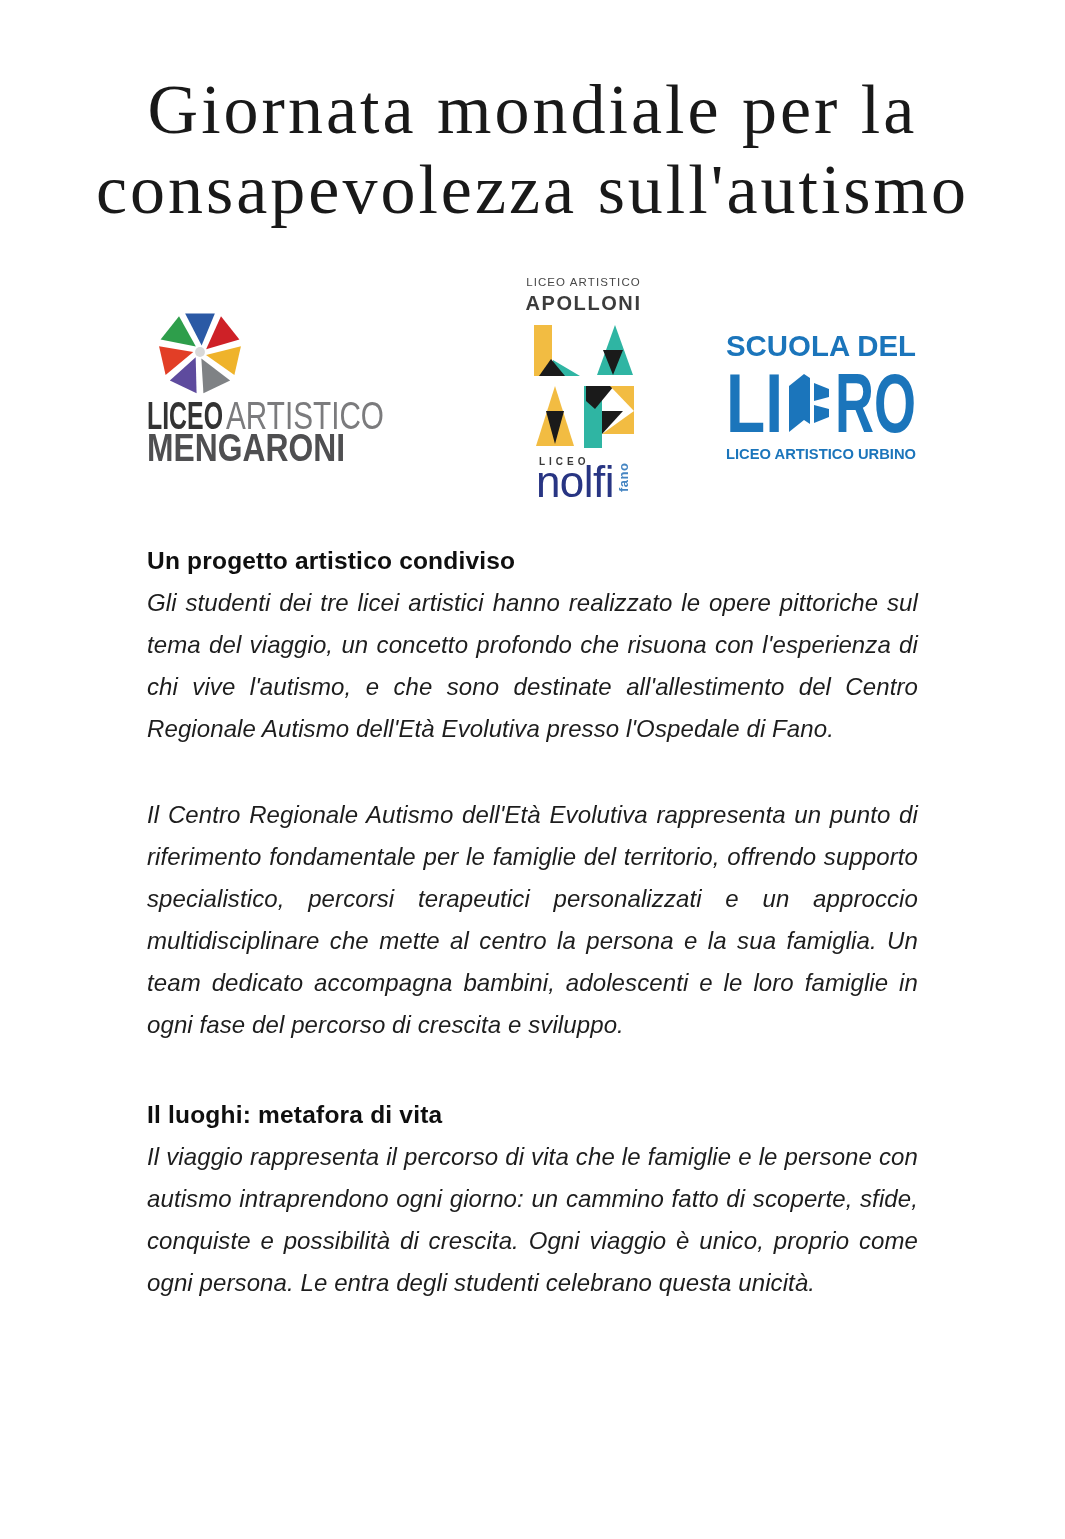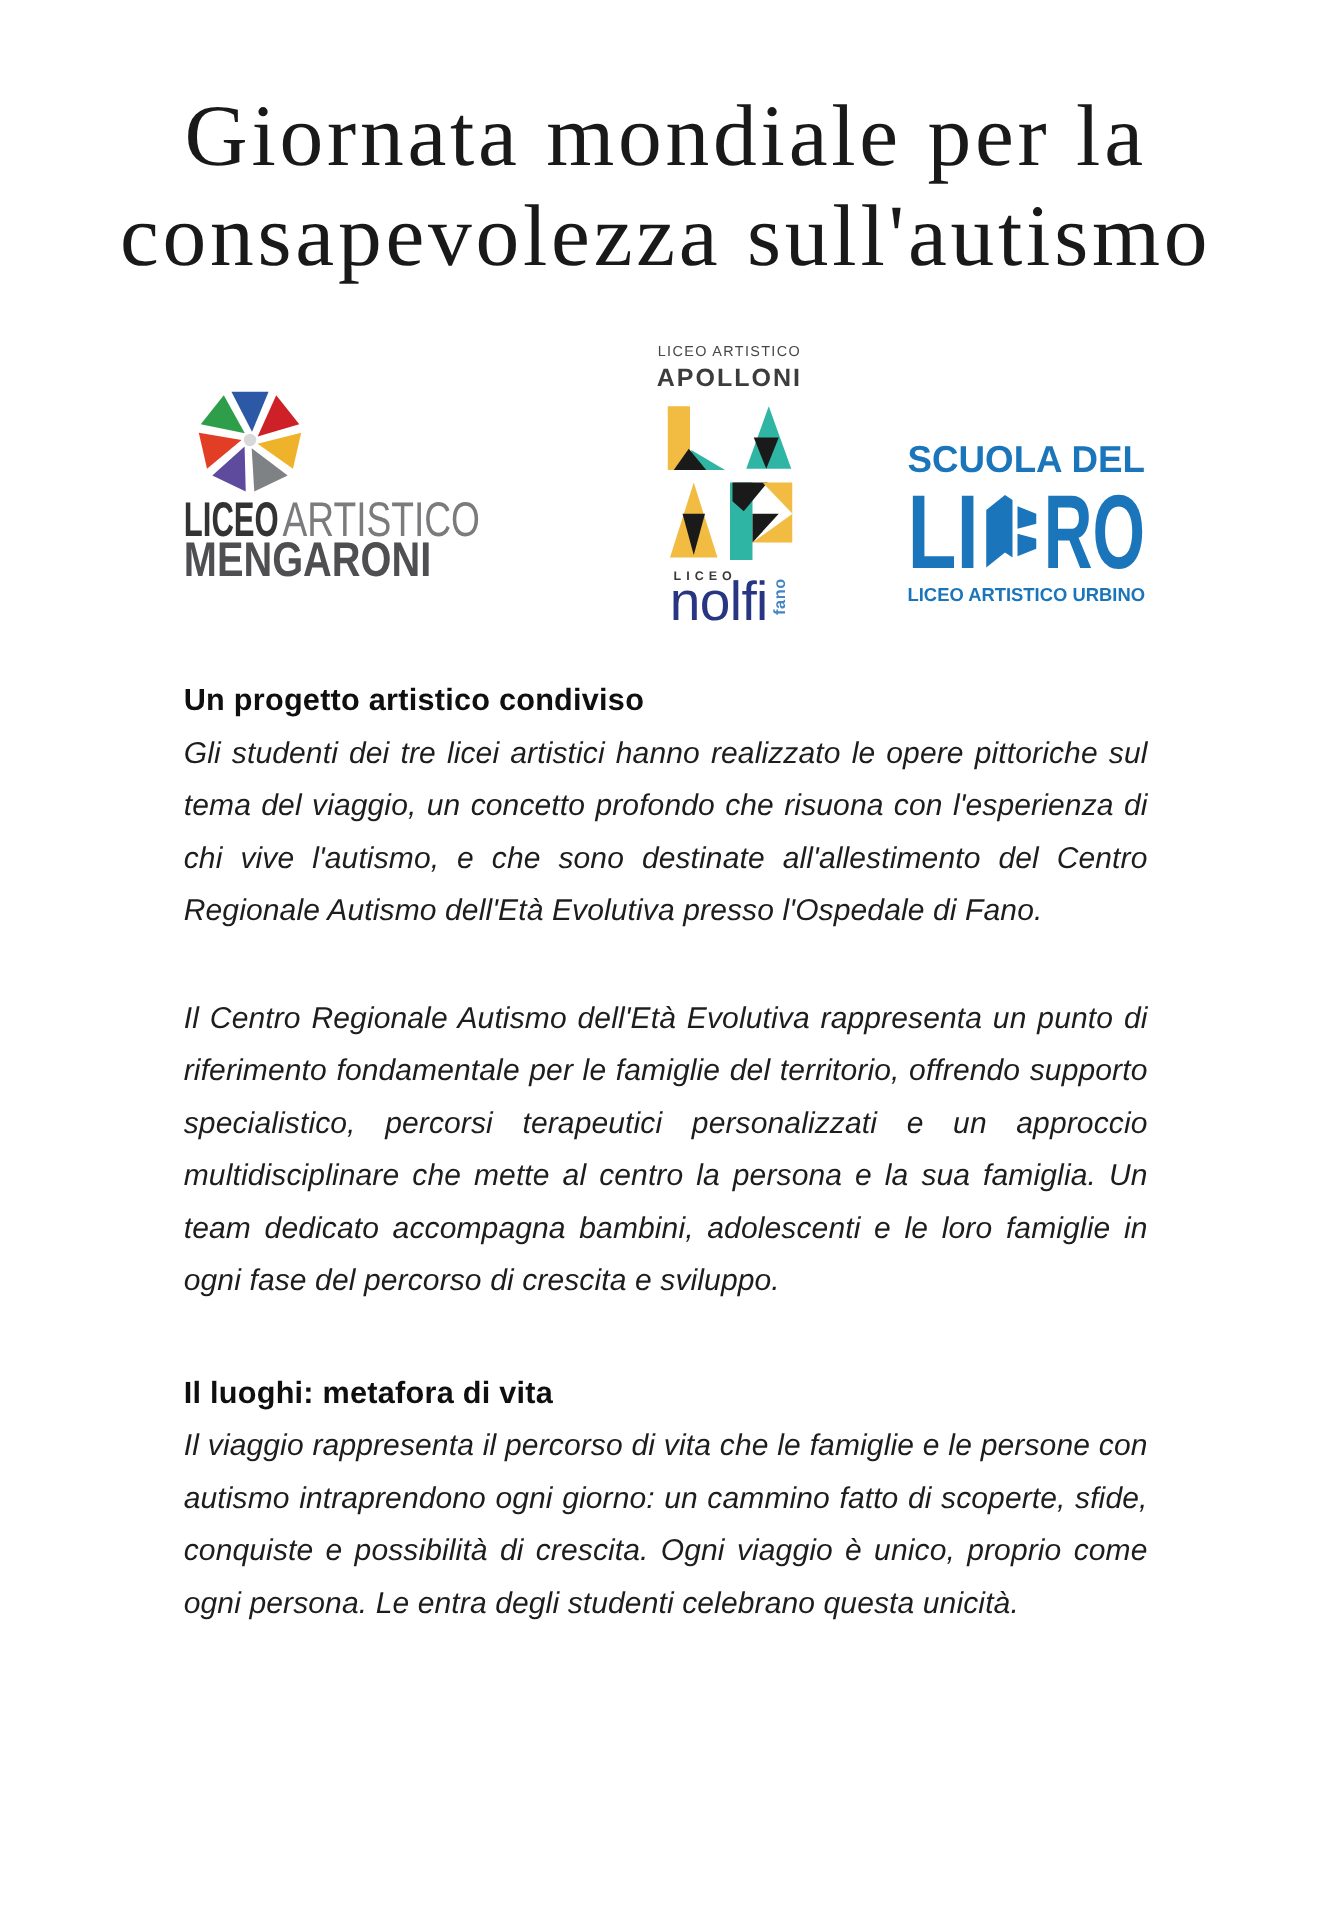--- a/index.html
+++ b/index.html
@@ -69,21 +69,21 @@
     color: var(--nolfi-blue); letter-spacing: -0.5px;
   }
   .nolfi-fano {
     writing-mode: vertical-rl;
     transform: rotate(180deg);
     font-size: 13px; font-weight: 700;
     color: var(--fano-blue);
     letter-spacing: 0.5px;
     height: 44px; margin-left: 2px;
   }
-  .logo-scuola { width: 192px; margin-top: 82px; }
+  .logo-scuola { width: 192px; margin-top: 60px; }
   .scuola-line { display: block; }
   .scuola-fill { fill: var(--scuola-blue); font-family: "Liberation Sans", sans-serif; }
   .scuola-gap { margin-top: 12px; }
   .scuola-gap2 { margin-top: 13px; }
   
   .article {
     margin-top: 36px;
     padding: 0 88px;
   }
   .article section { margin-bottom: 24px; }

